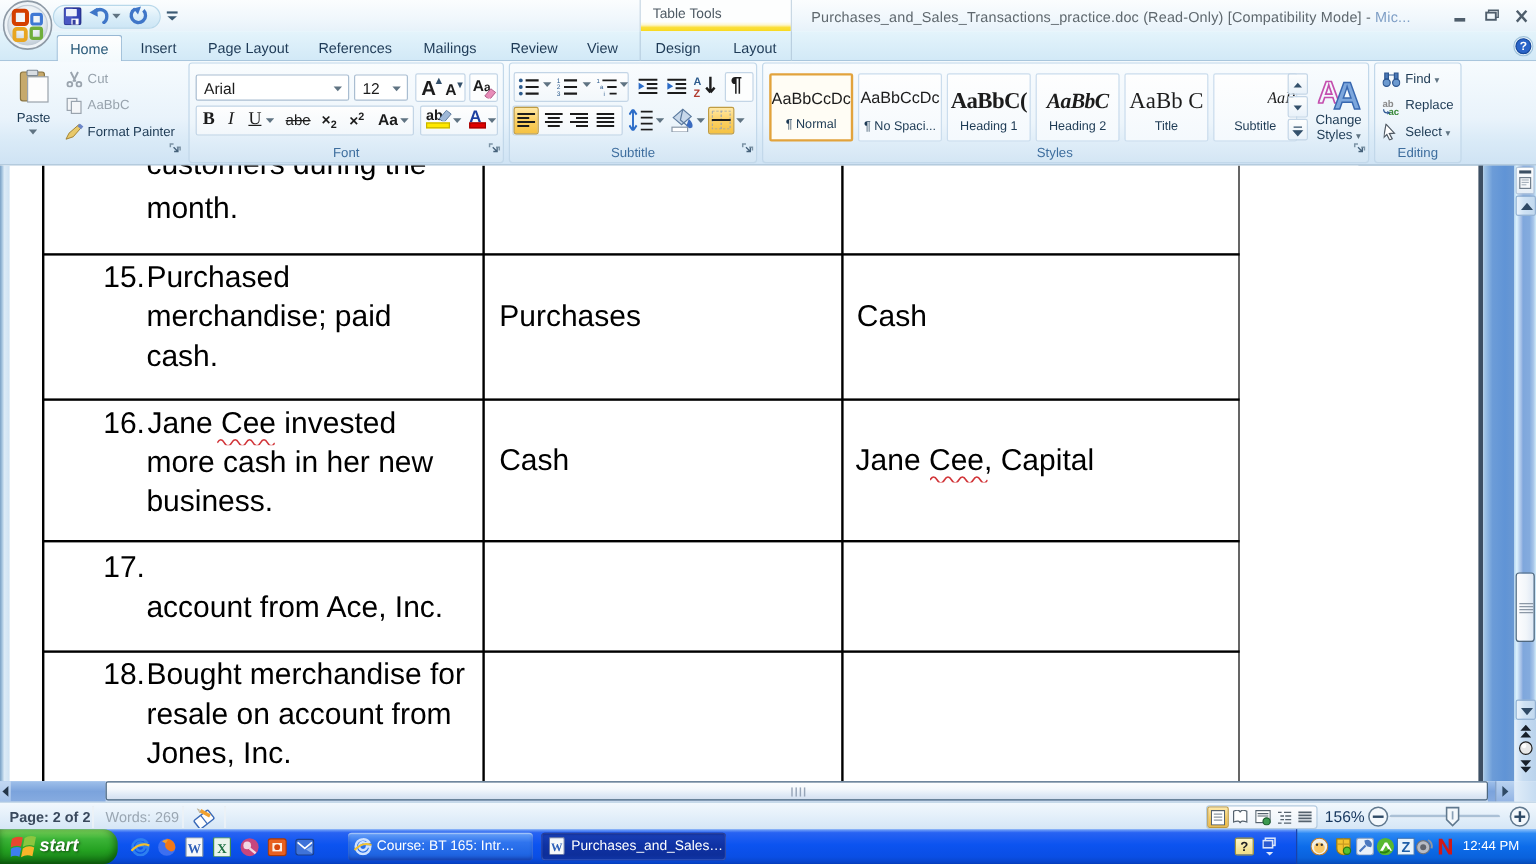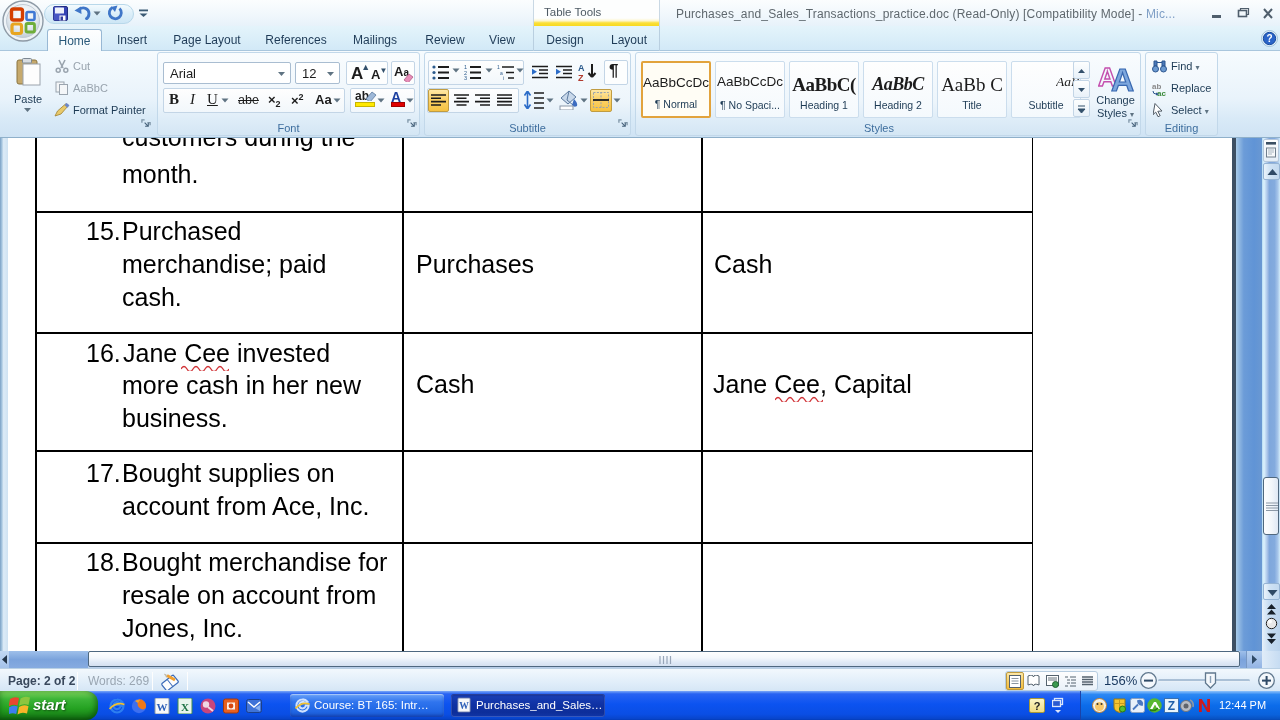--- a/index.html
+++ b/index.html
@@ -460,21 +460,20 @@
     <div class="dtext" style="left:416px; top:234px;">Cash</div>
     <div class="dtext" style="left:713px; top:234px;">Jane Cee, Capital</div>
     <svg class="abs" style="left:181px; top:227px;" width="48" height="6" viewBox="0 0 48 6">
         <path d="M0,4 q3,-5 6,0 t6,0 t6,0 t6,0 t6,0 t6,0 t6,0 t6,0" fill="none" stroke="#d13438" stroke-width="1.3"></path>
       </svg>
     <svg class="abs" style="left:775px; top:258px;" width="48" height="6" viewBox="0 0 48 6">
         <path d="M0,4 q3,-5 6,0 t6,0 t6,0 t6,0 t6,0 t6,0 t6,0 t6,0" fill="none" stroke="#d13438" stroke-width="1.3"></path>
       </svg>
 
     <div class="dtext" style="left:86px;  top:323px;">17.</div>
-    <div class="dtext" style="left:122px; top:323px;">Bought supplies on</div>
     <div class="dtext" style="left:122px; top:356px;">account from Ace, Inc.</div>
 
     <div class="dtext" style="left:86px;  top:412px;">18.</div>
     <div class="dtext" style="left:122px; top:412px;">Bought merchandise for</div>
     <div class="dtext" style="left:122px; top:445px;">resale on account from</div>
     <div class="dtext" style="left:122px; top:478px;">Jones, Inc.</div>
   </div>
   <div id="leftedge"></div>
   <div id="pageshadow"></div>
   <div id="workspace"></div>

